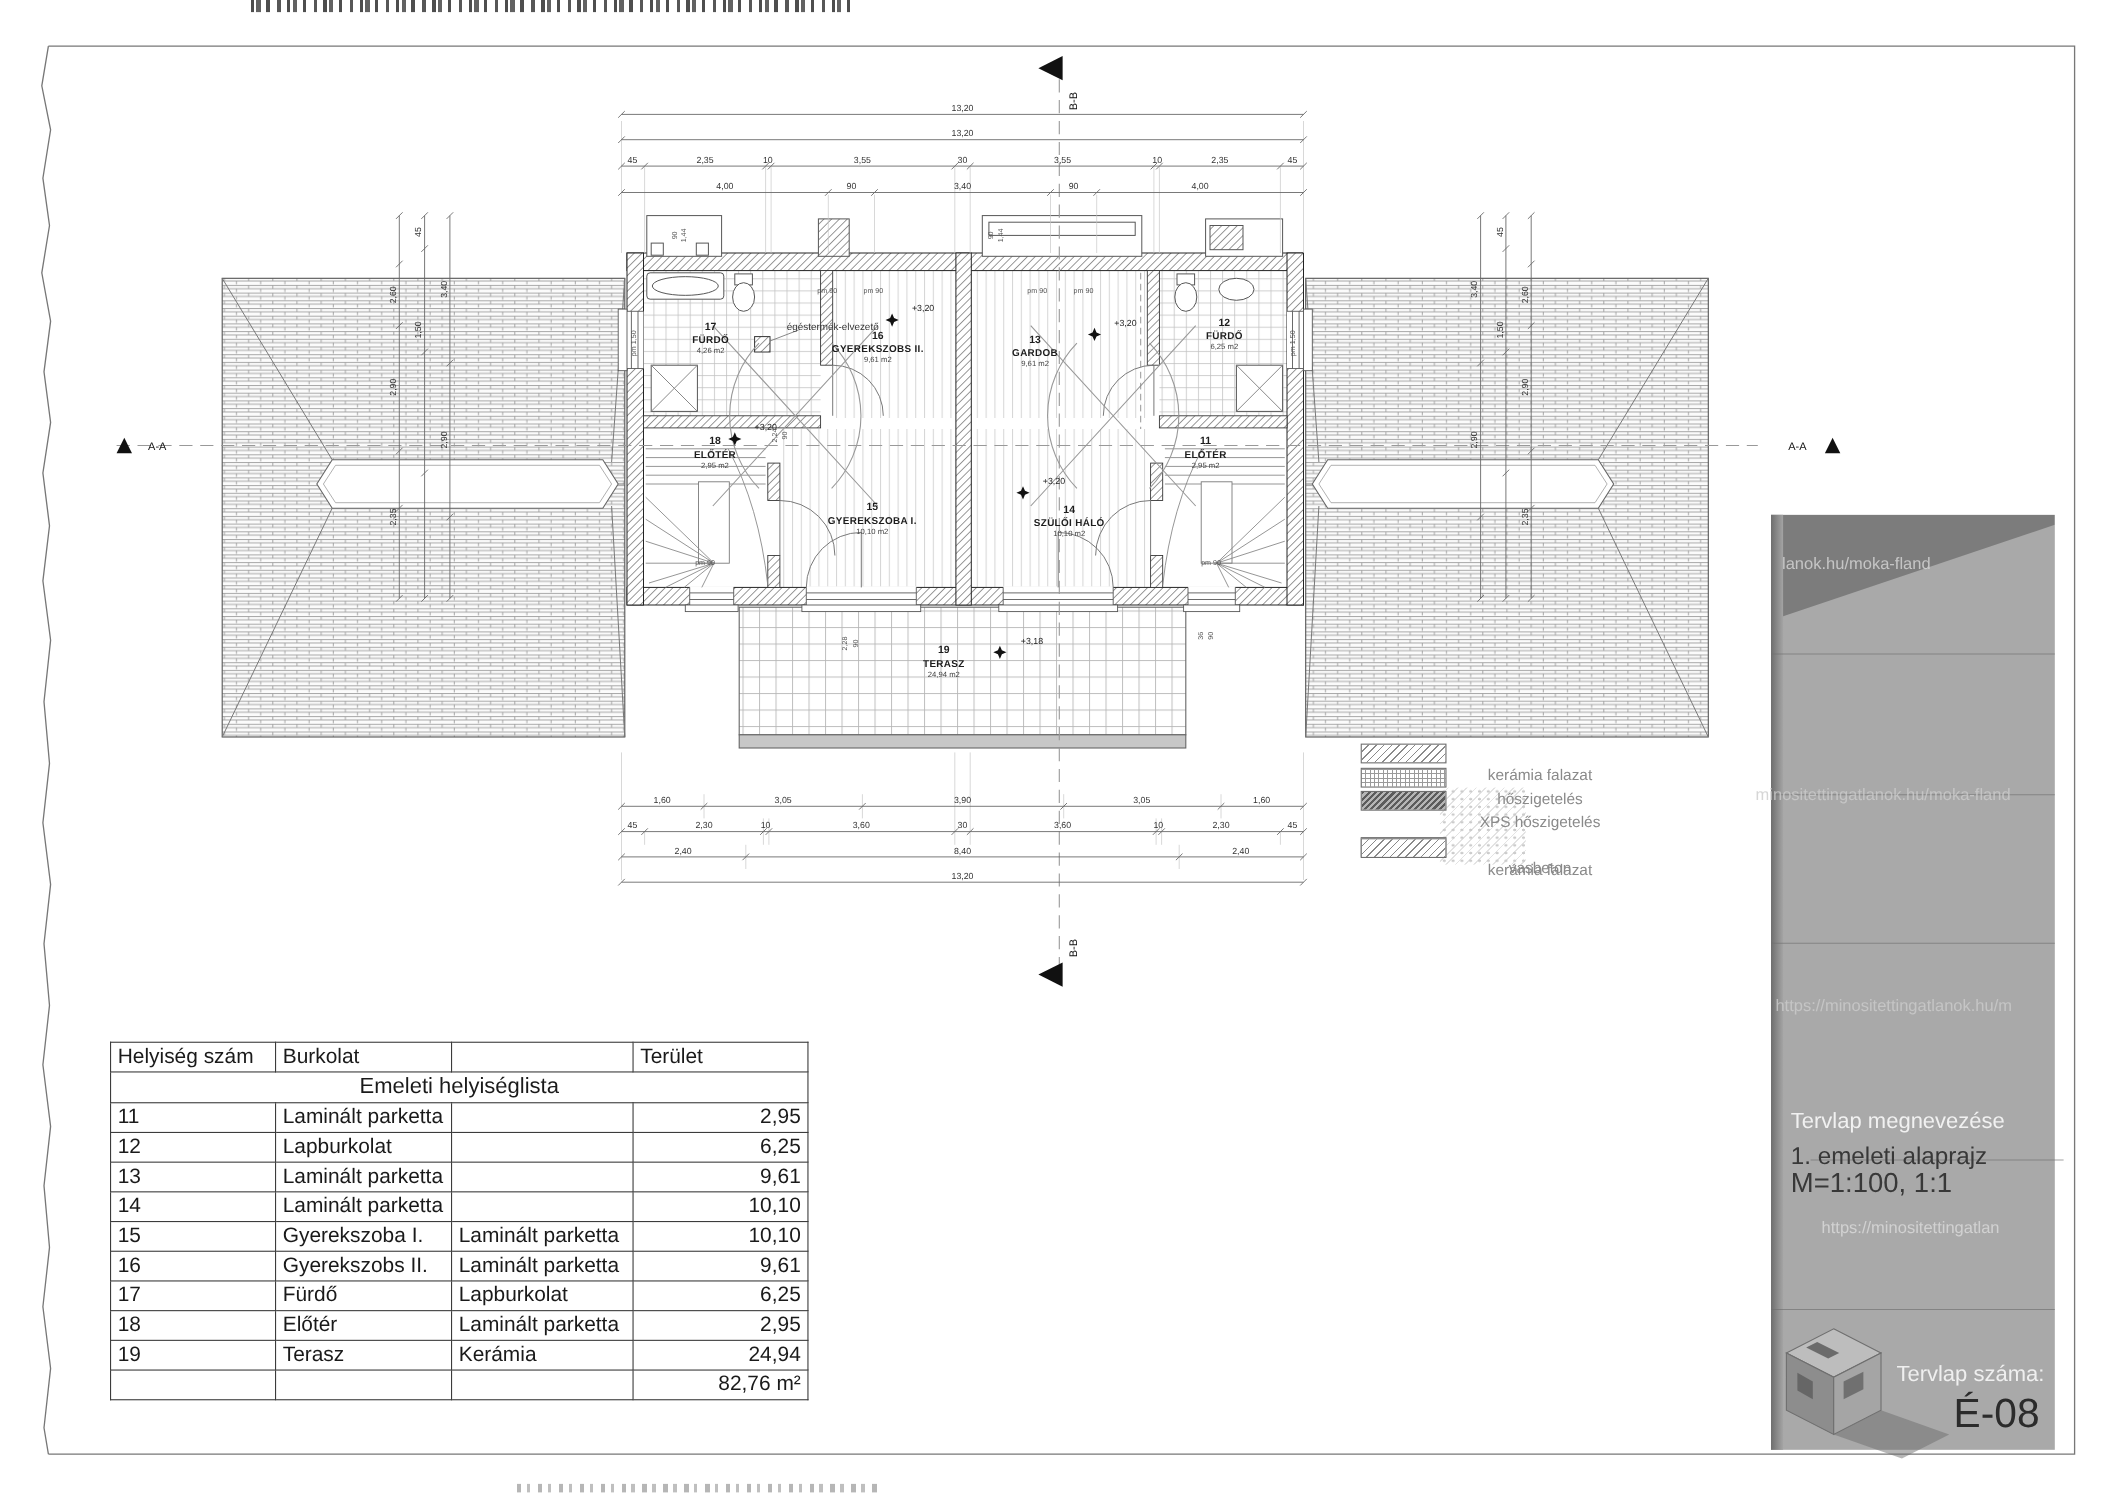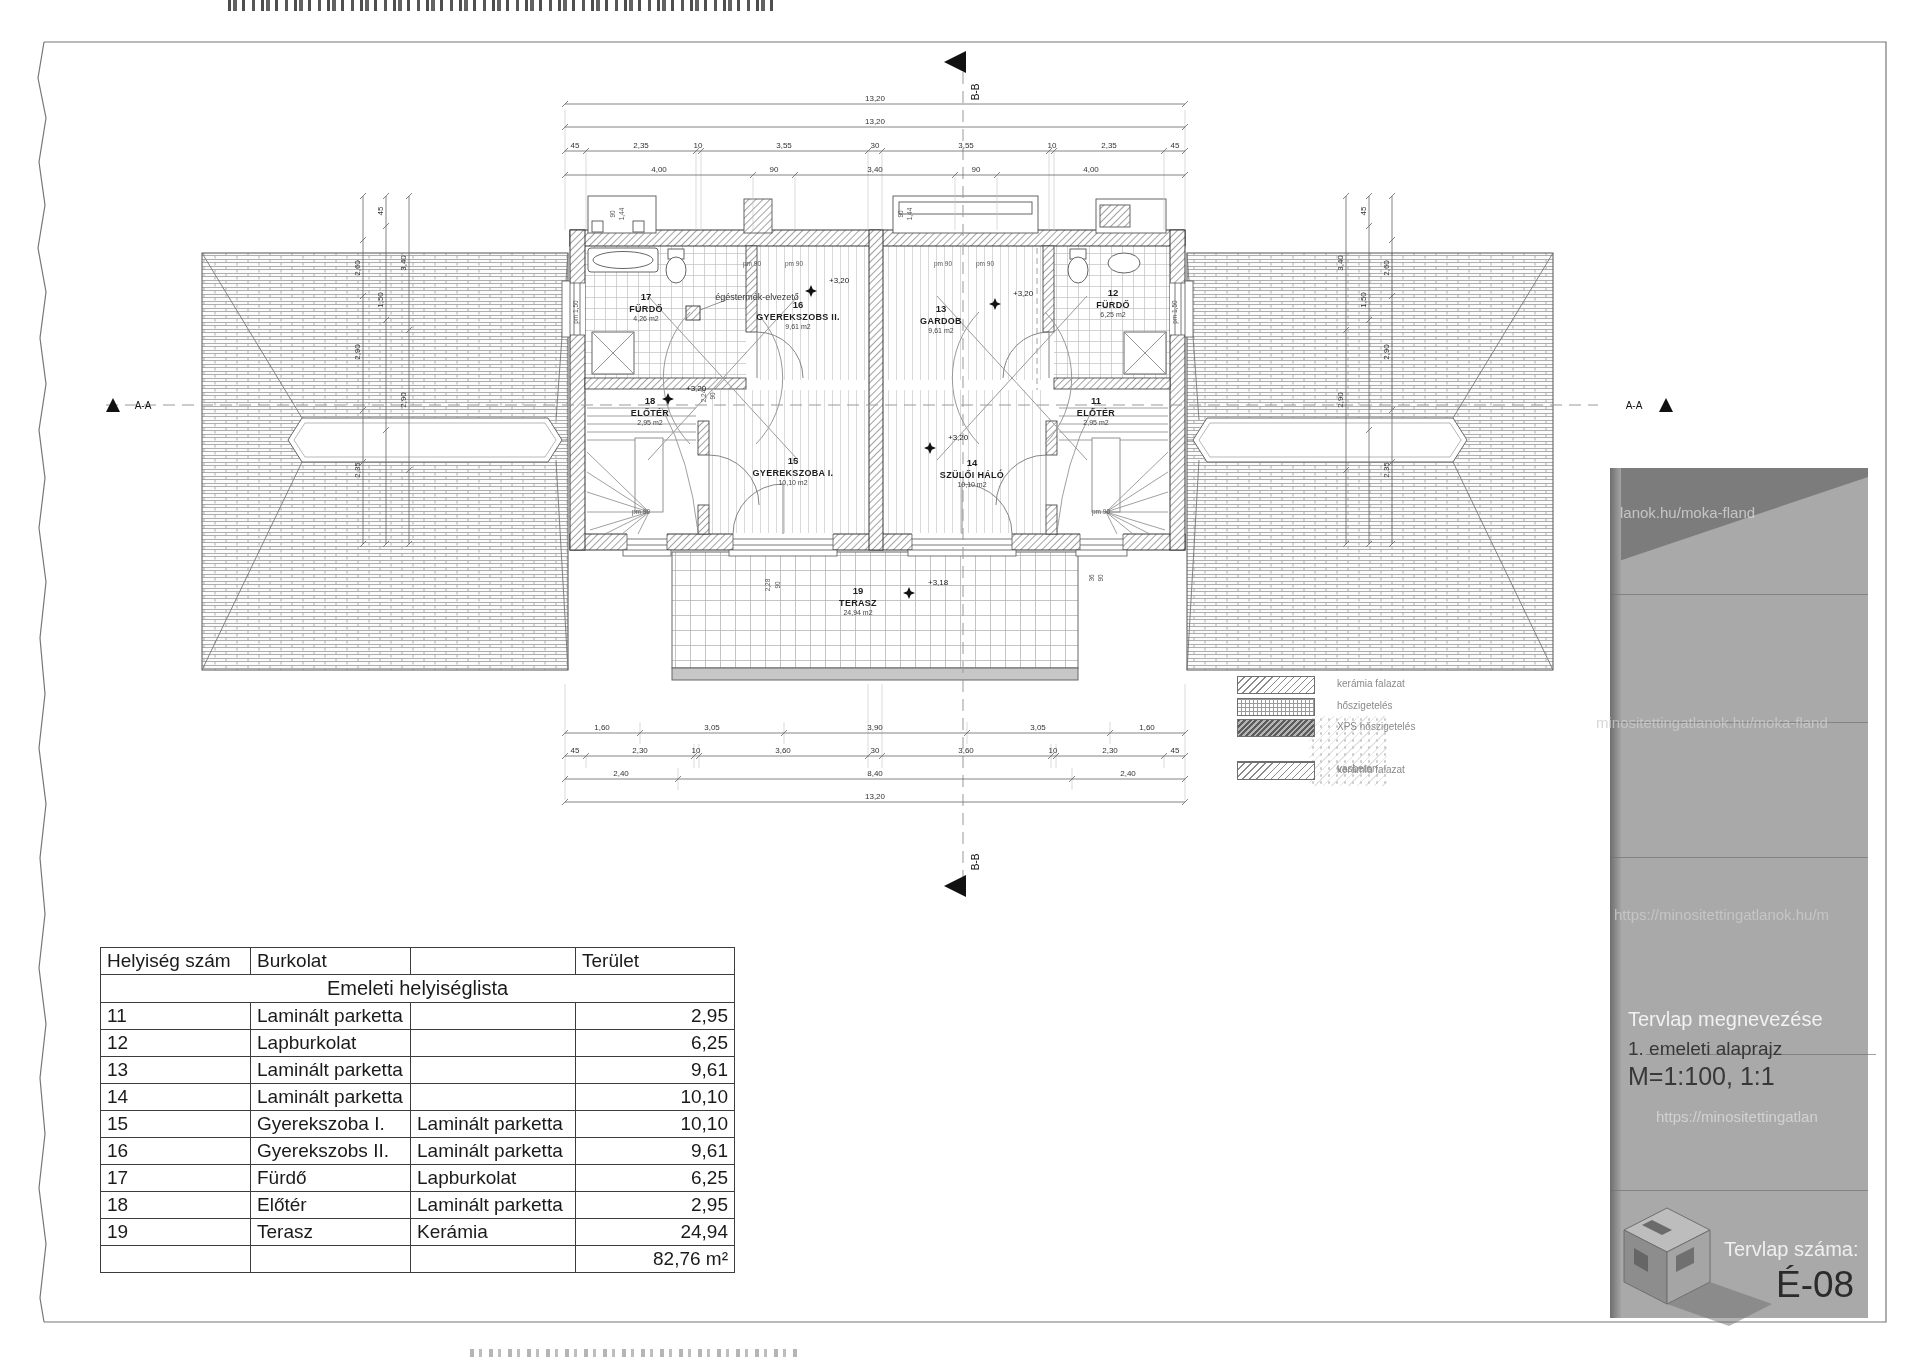--- a/index.html
+++ b/index.html
@@ -16,22 +16,22 @@
     filter:blur(.7px);opacity:.55}
 
   
   .legend{position:absolute;left:1237px;top:676px;width:230px;height:112px}
   .legend-row{position:absolute;left:0;height:19px;width:230px}
   .sw{position:absolute;left:0;top:0;width:76px;height:16px;border:1px solid #6f6f6f;background:#fff}
   .sw-diag{background-image:repeating-linear-gradient(135deg,transparent 0 4px,#8a8a8a 4px 5px)}
   .sw-grid{background-image:repeating-linear-gradient(0deg,transparent 0 3px,#9a9a9a 3px 4px),repeating-linear-gradient(90deg,transparent 0 3px,#9a9a9a 3px 4px)}
   .sw-dense{background-image:repeating-linear-gradient(135deg,#5c5c5c 0 2px,#b5b5b5 2px 4px)}
   .sw-concrete{background-image:radial-gradient(circle,#6f6f6f 1px,transparent 1.6px),radial-gradient(circle,#9a9a9a 1px,transparent 1.6px),repeating-linear-gradient(135deg,transparent 0 6px,#cfcfcf 6px 7px);background-size:9px 8px,13px 10px,auto}
-  .legend-label{position:absolute;left:100px;top:2px;width:126px;
-    font-size:10px;color:#8a8a8a;white-space:nowrap}
+  .legend-label{position:absolute;left:100px;top:20px;width:126px;text-align:center;
+    font-size:14px;color:#8a8a8a;white-space:nowrap}
   .legend-speckle{position:absolute;left:72px;top:40px;width:78px;height:70px;
     background-image:radial-gradient(circle,#8f8f8f 1px,transparent 1.5px),repeating-linear-gradient(135deg,transparent 0 5px,#c2c2c2 5px 6px);
     background-size:8px 7px,auto;opacity:.45}
 
   
   .room-table{position:absolute;left:100px;top:947px;width:634px;border-collapse:collapse;
     table-layout:fixed;background:#fff;font-size:19px;color:#1a1a1a}
   .room-table td,.room-table th{border:1px solid #3c3c3c;padding:0 6px;height:26px;
     font-weight:normal;text-align:left;overflow:visible;white-space:nowrap}
   .room-table .tt{text-align:center;font-size:20px;height:27px}
@@ -40,21 +40,21 @@
   
   .panel{position:absolute;left:1610px;top:468px;width:258px;height:850px;background:#a9a9a9;overflow:visible}
   .panel-wedge{position:absolute;left:0;top:0;width:100%;height:96px;background:#7c7c7c;
     clip-path:polygon(0 0,100% 0,100% 9px,0 96px)}
   .panel-edge{position:absolute;left:0;top:0;width:11px;height:100%;
     background:linear-gradient(90deg,#6e6e6e,#a4a4a4)}
   .pline{position:absolute;left:0;width:100%;height:0;border-top:1px solid rgba(110,110,110,.65)}
   .pline.short{left:36px;width:230px}
   .wm{position:absolute;color:#cccccc;opacity:.8;font-size:15px;white-space:nowrap}
   .tb-name-label{position:absolute;left:18px;top:540px;font-size:20px;color:#f1f1f1}
-  .tb-title{position:absolute;left:18px;top:570px;font-size:19px;color:#383838}
+  .tb-title{position:absolute;left:18px;top:570px;font-size:22px;color:#383838}
   .tb-scale{position:absolute;left:18px;top:594px;font-size:25px;color:#383838}
   .tb-num-label{position:absolute;left:114px;top:770px;font-size:20px;color:#efefef}
   .tb-number{position:absolute;left:166px;top:796px;font-size:37px;color:#2b2b2b}
   .logo-svg{position:absolute;left:2px;top:736px;overflow:visible}
 
   
   .dim{stroke:#666;stroke-width:.8;fill:none}
   .ext{stroke:#c4c4c4;stroke-width:.6;fill:none}
   .dimtxt{font-size:8px;fill:#333}
   .roomnum{font-size:9.5px;font-weight:bold;fill:#1d1d1d}

